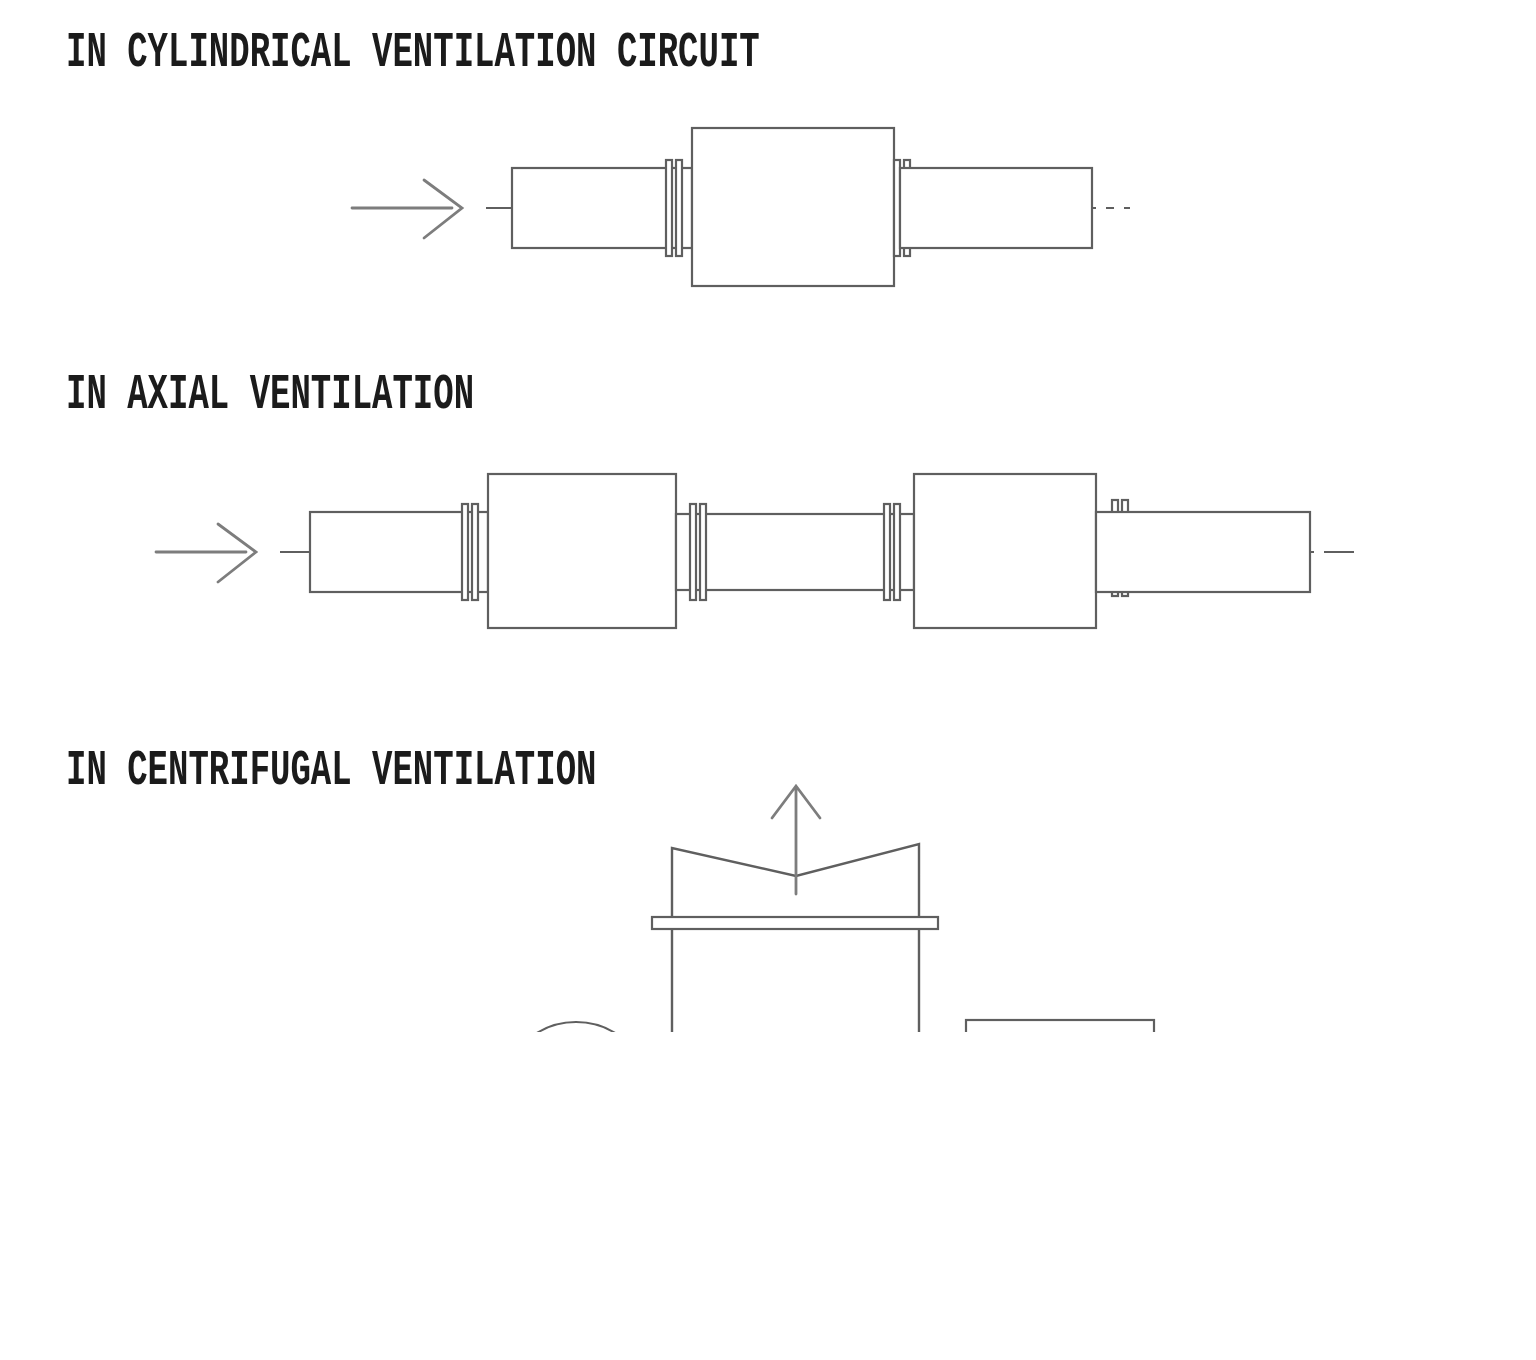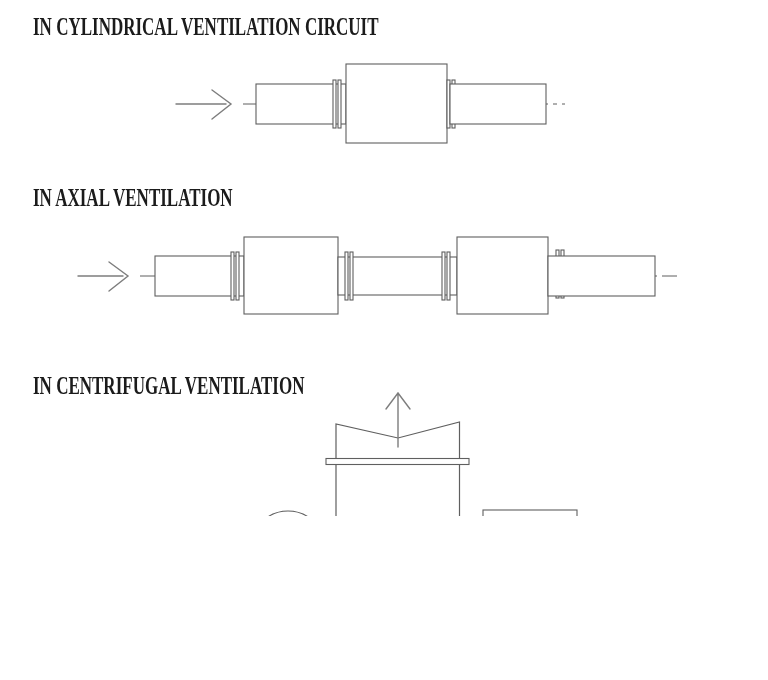--- a/index.html
+++ b/index.html
@@ -2,21 +2,21 @@
 <html><head>
 <meta charset="utf-8">
 <style>
   html, body { margin: 0; padding: 0; background: #ffffff; }
   .page {
     position: relative;
     width: 768px;
     height: 516px;
     background: #ffffff;
     overflow: hidden;
-    font-family: Liberation Serif, serif;
+    font-family: Liberation Mono, monospace;
   }
   .title {
     position: absolute;
     left: 33px;
     font-size: 25px;
     font-weight: 700;
     color: var(--text, #1b1b1b);
     white-space: nowrap;
     transform: scaleX(0.68);
     transform-origin: left top;

